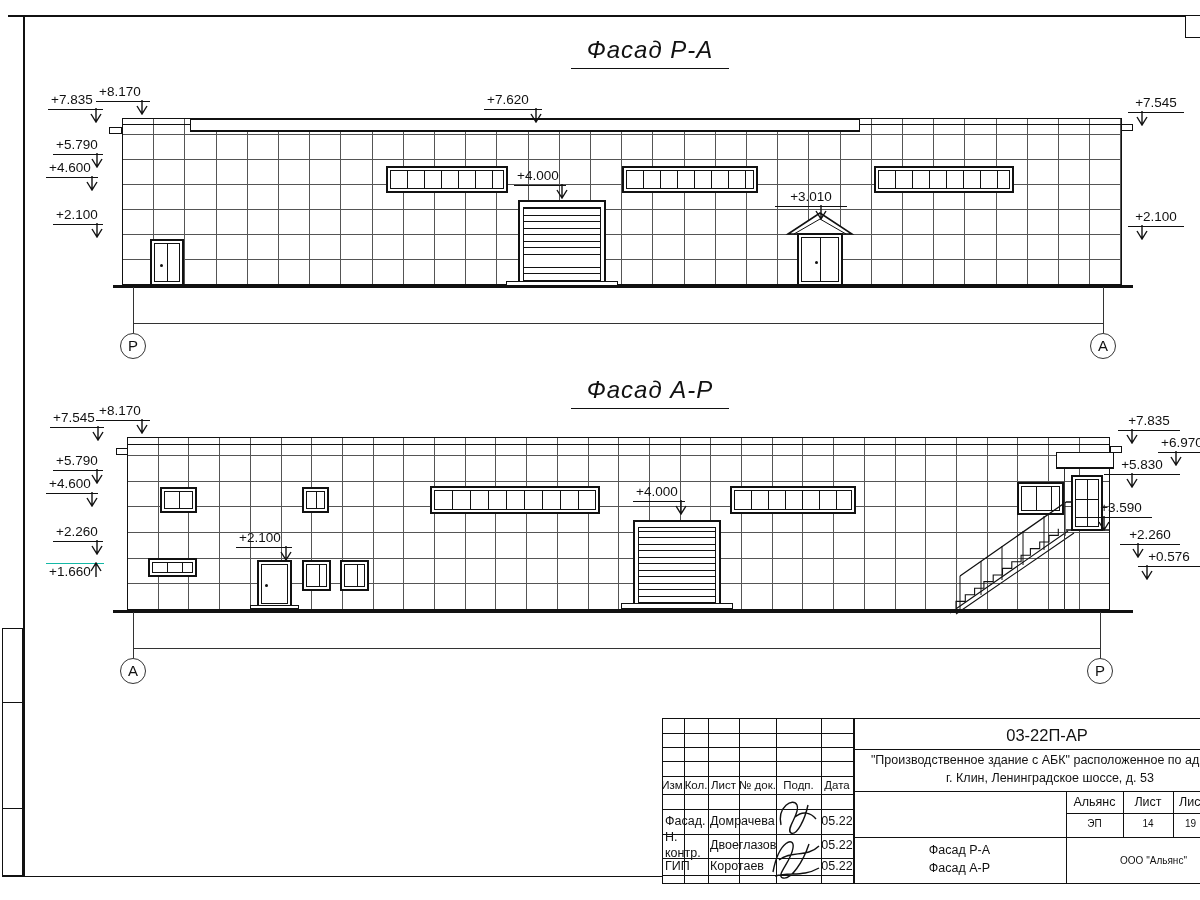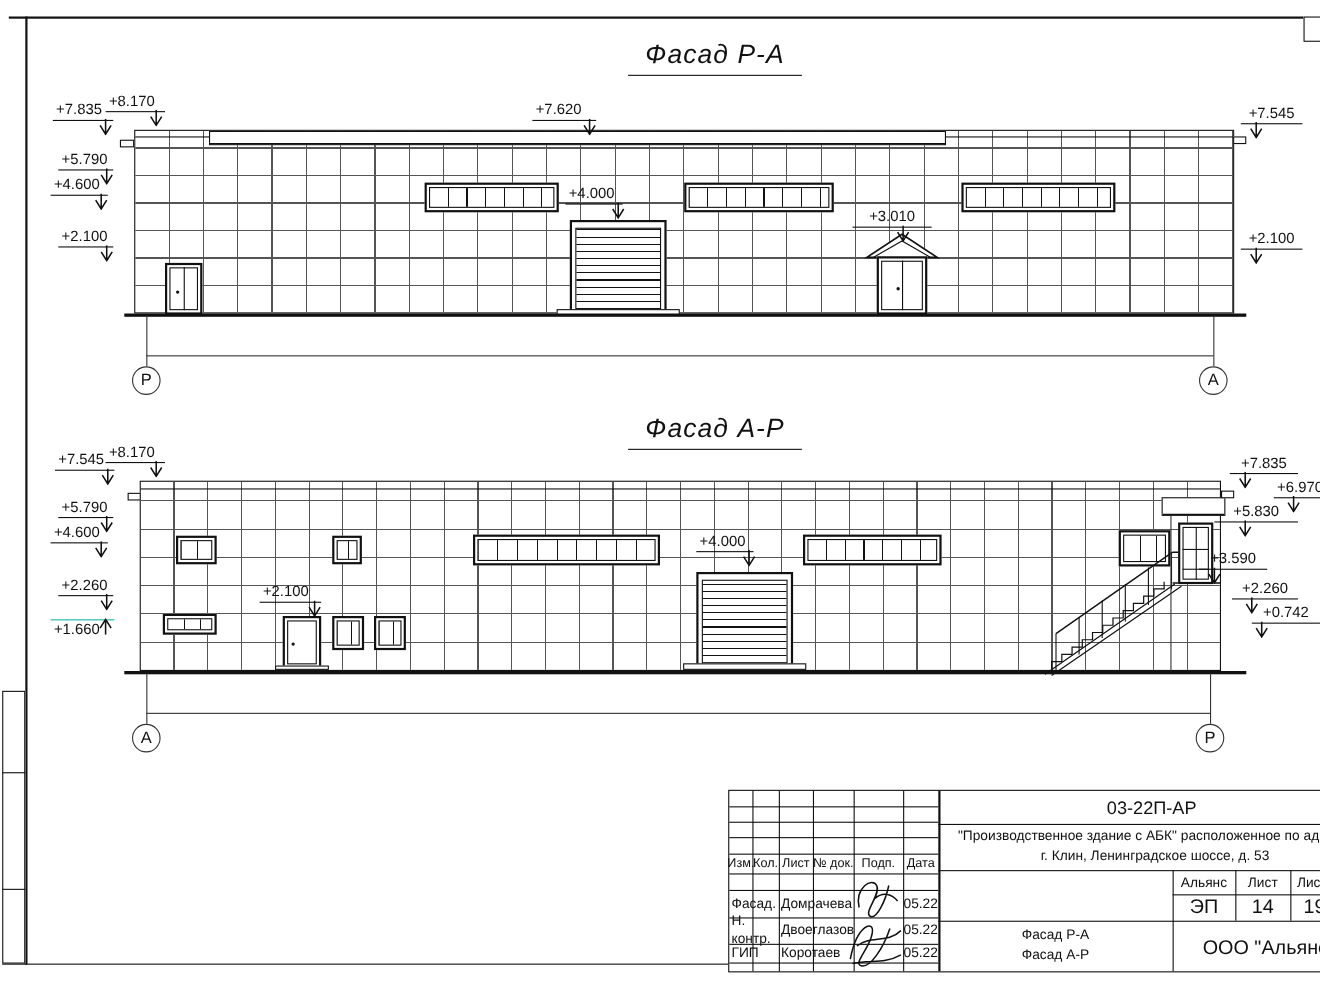--- a/index.html
+++ b/index.html
@@ -35,21 +35,21 @@
 .mk{position:absolute;border-bottom:1px solid #111;font-size:13.5px;white-space:nowrap}
 .mku{position:absolute;border-top:1px solid #14b8a6;font-size:13.5px;white-space:nowrap}
 .ml{display:block;line-height:16px;padding:0 3px 1px}
 .tc{text-align:center}.tr{text-align:center}
 .ar{position:absolute;top:100%;margin-top:-1px;width:12px;height:15px}
 .aru{position:absolute;width:12px;height:15px;transform:rotate(180deg)}
 svg.shape{position:absolute;overflow:visible}
 .tb{position:absolute;border:1.5px solid #111;background:#fff}
 .tb .t{position:absolute;display:flex;align-items:center;justify-content:center;text-align:center;line-height:1.25}
 .tb .tl{justify-content:flex-start;text-align:left}
-.f11{font-size:11.5px}.f12{font-size:12.5px}.f14{font-size:18px}.f16{font-size:16.5px}
+.f11{font-size:11.5px}.f12{font-size:12.5px}.f14{font-size:10px}.f16{font-size:16.5px}
 .lfc{position:absolute;border:1px solid #111;background:#fff}
 </style>
 </head>
 <body>
 
 <svg width="0" height="0" style="position:absolute">
     <defs>
 <symbol id="arrdn" viewBox="0 0 12 15">
         <path d="M6 0 V14 M1 6 L6 14 L11 6" fill="none" stroke="#111" stroke-width="1.4"></path>
       </symbol>
@@ -314,21 +314,21 @@
       <use href="#arrdn"></use>
     </svg>
   </div>
 <div class="mk tc" style="left:1120px;top:527px;width:60px">
     <span class="ml">+2.260</span>
     <svg class="ar" style="left:12px">
       <use href="#arrdn"></use>
     </svg>
   </div>
 <div class="mk tc" style="left:1138px;top:549px;width:62px">
-    <span class="ml">+0.742</span>
+    <span class="ml">+0.576</span>
     <svg class="ar" style="left:3px">
       <use href="#arrdn"></use>
     </svg>
   </div>
 
 <div class="tb" style="left:662px;top:718px;width:578px;height:166px">
 
   <div class="ln" style="left:21px;top:0;bottom:0;width:1px"></div>
   <div class="ln" style="left:45px;top:0;bottom:0;width:1px"></div>
   <div class="ln" style="left:76px;top:0;bottom:0;width:1px"></div>

